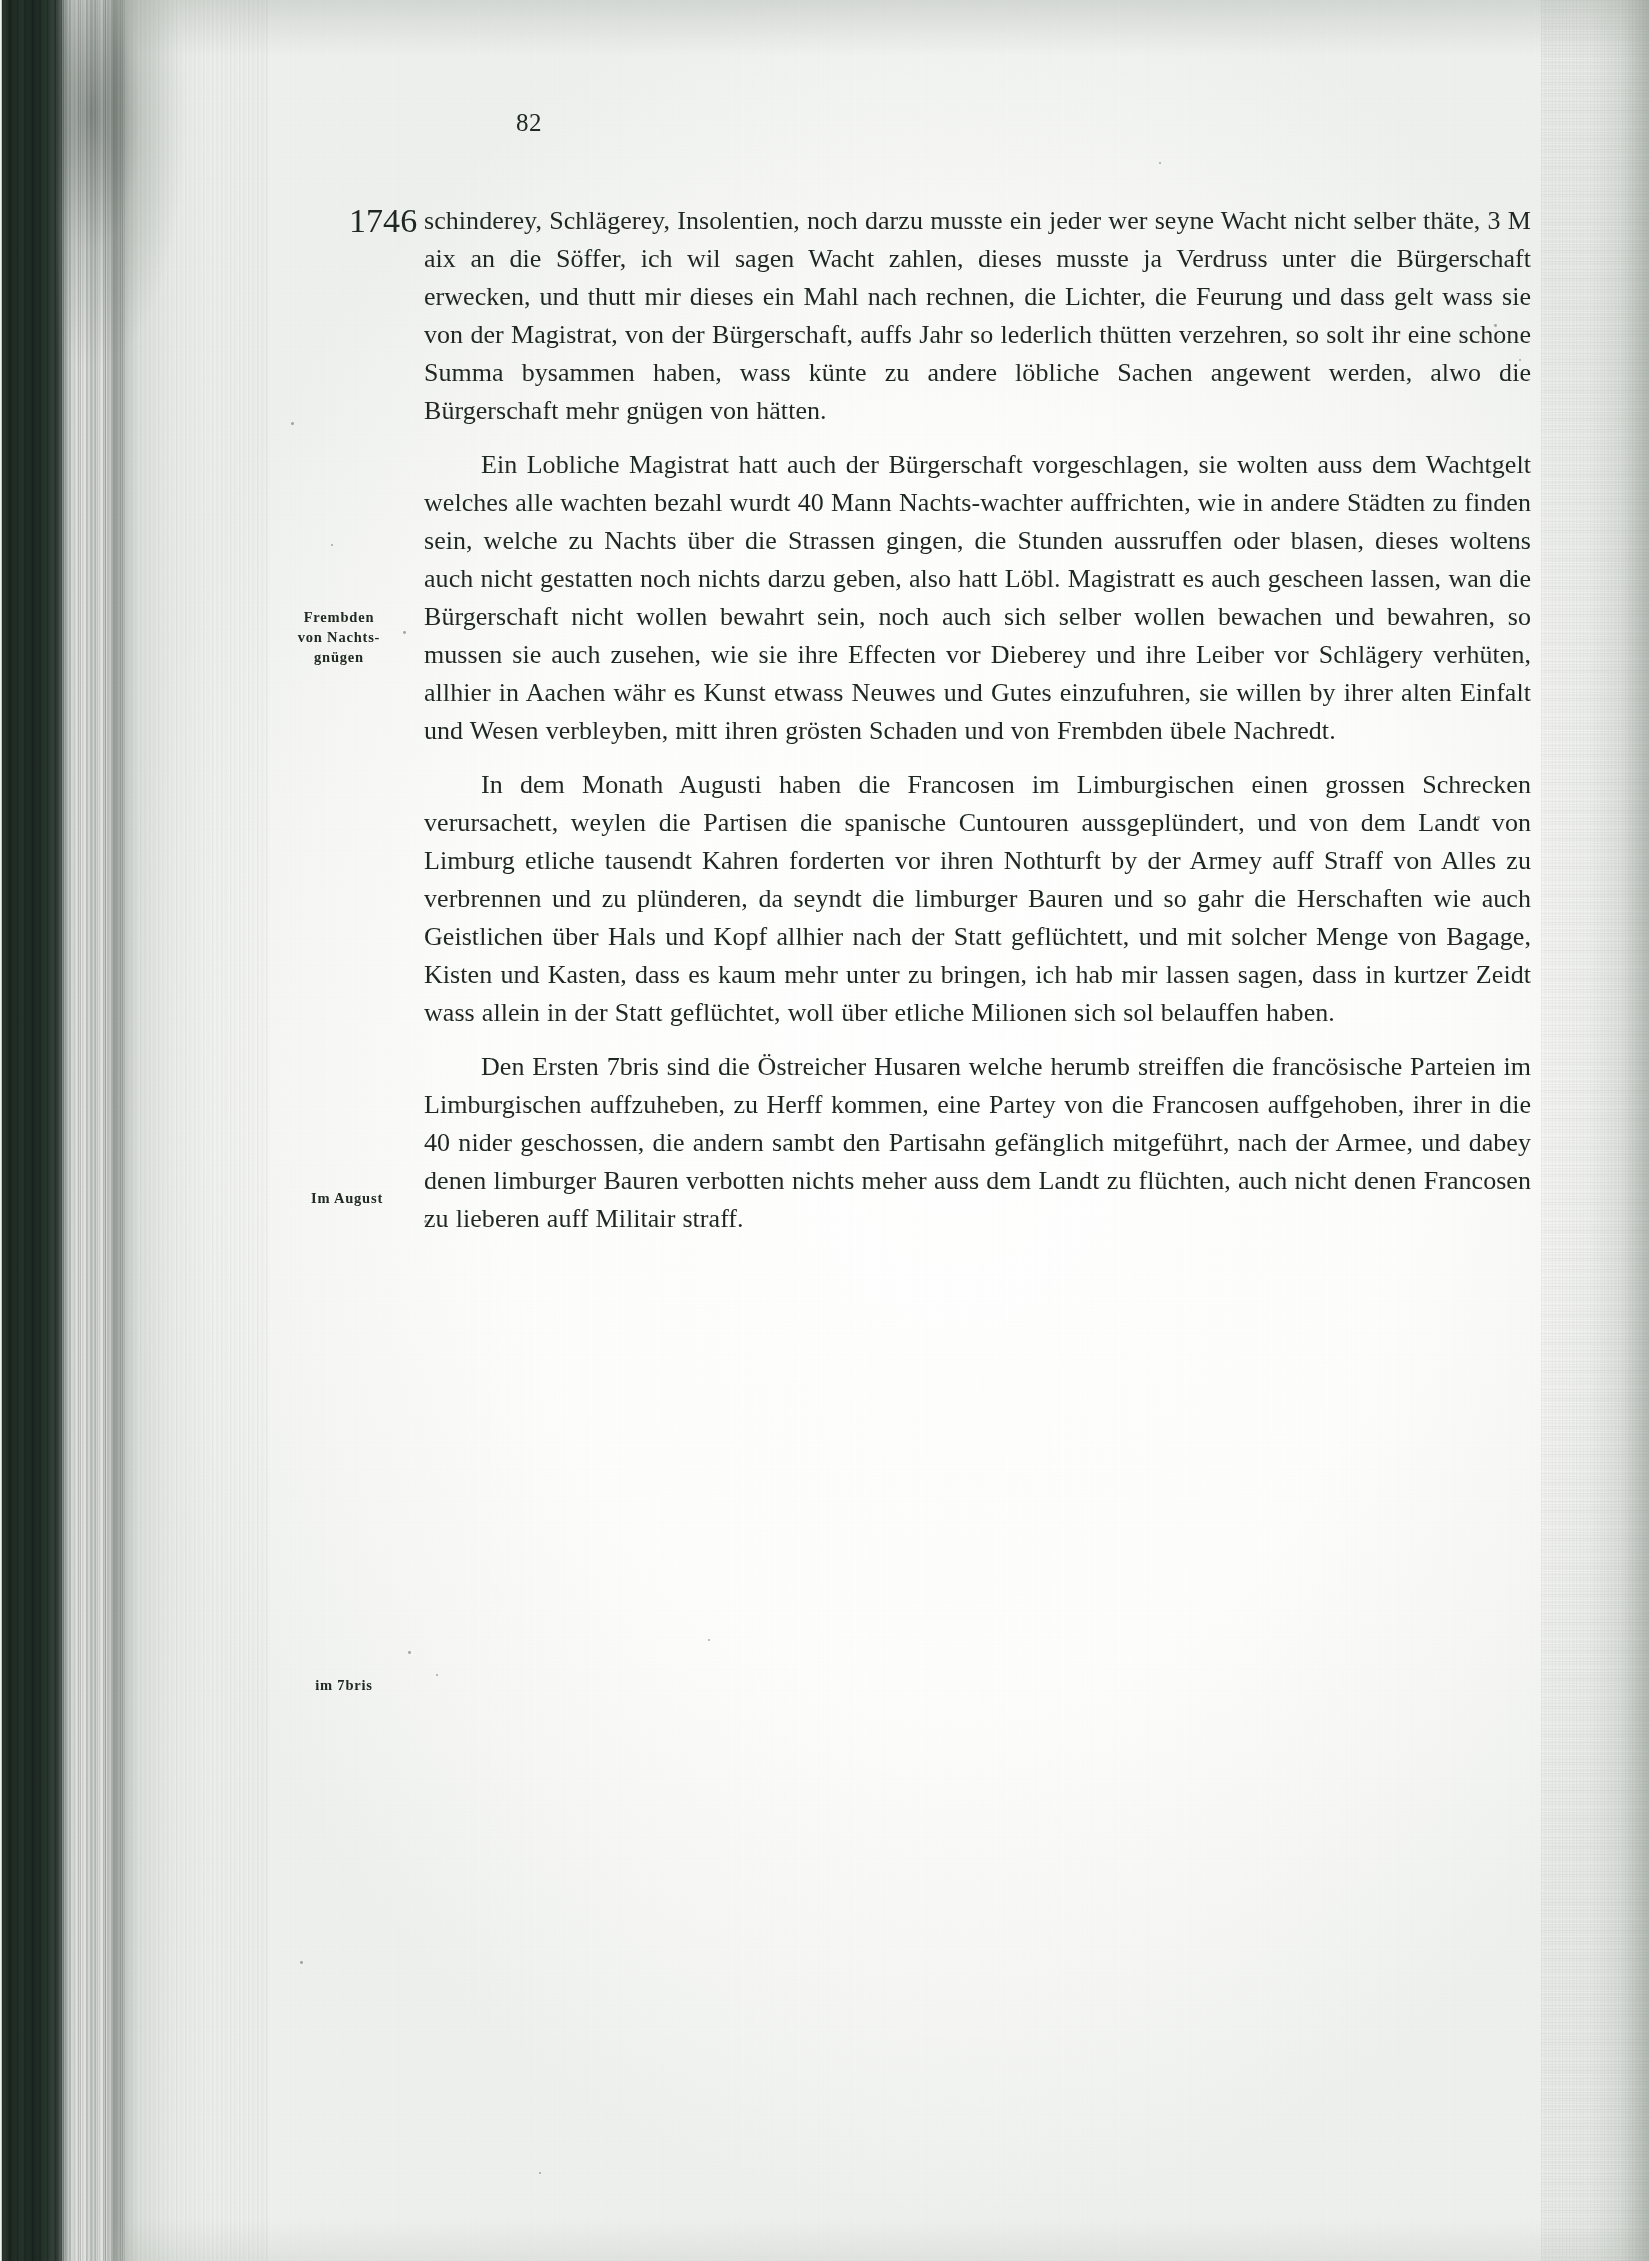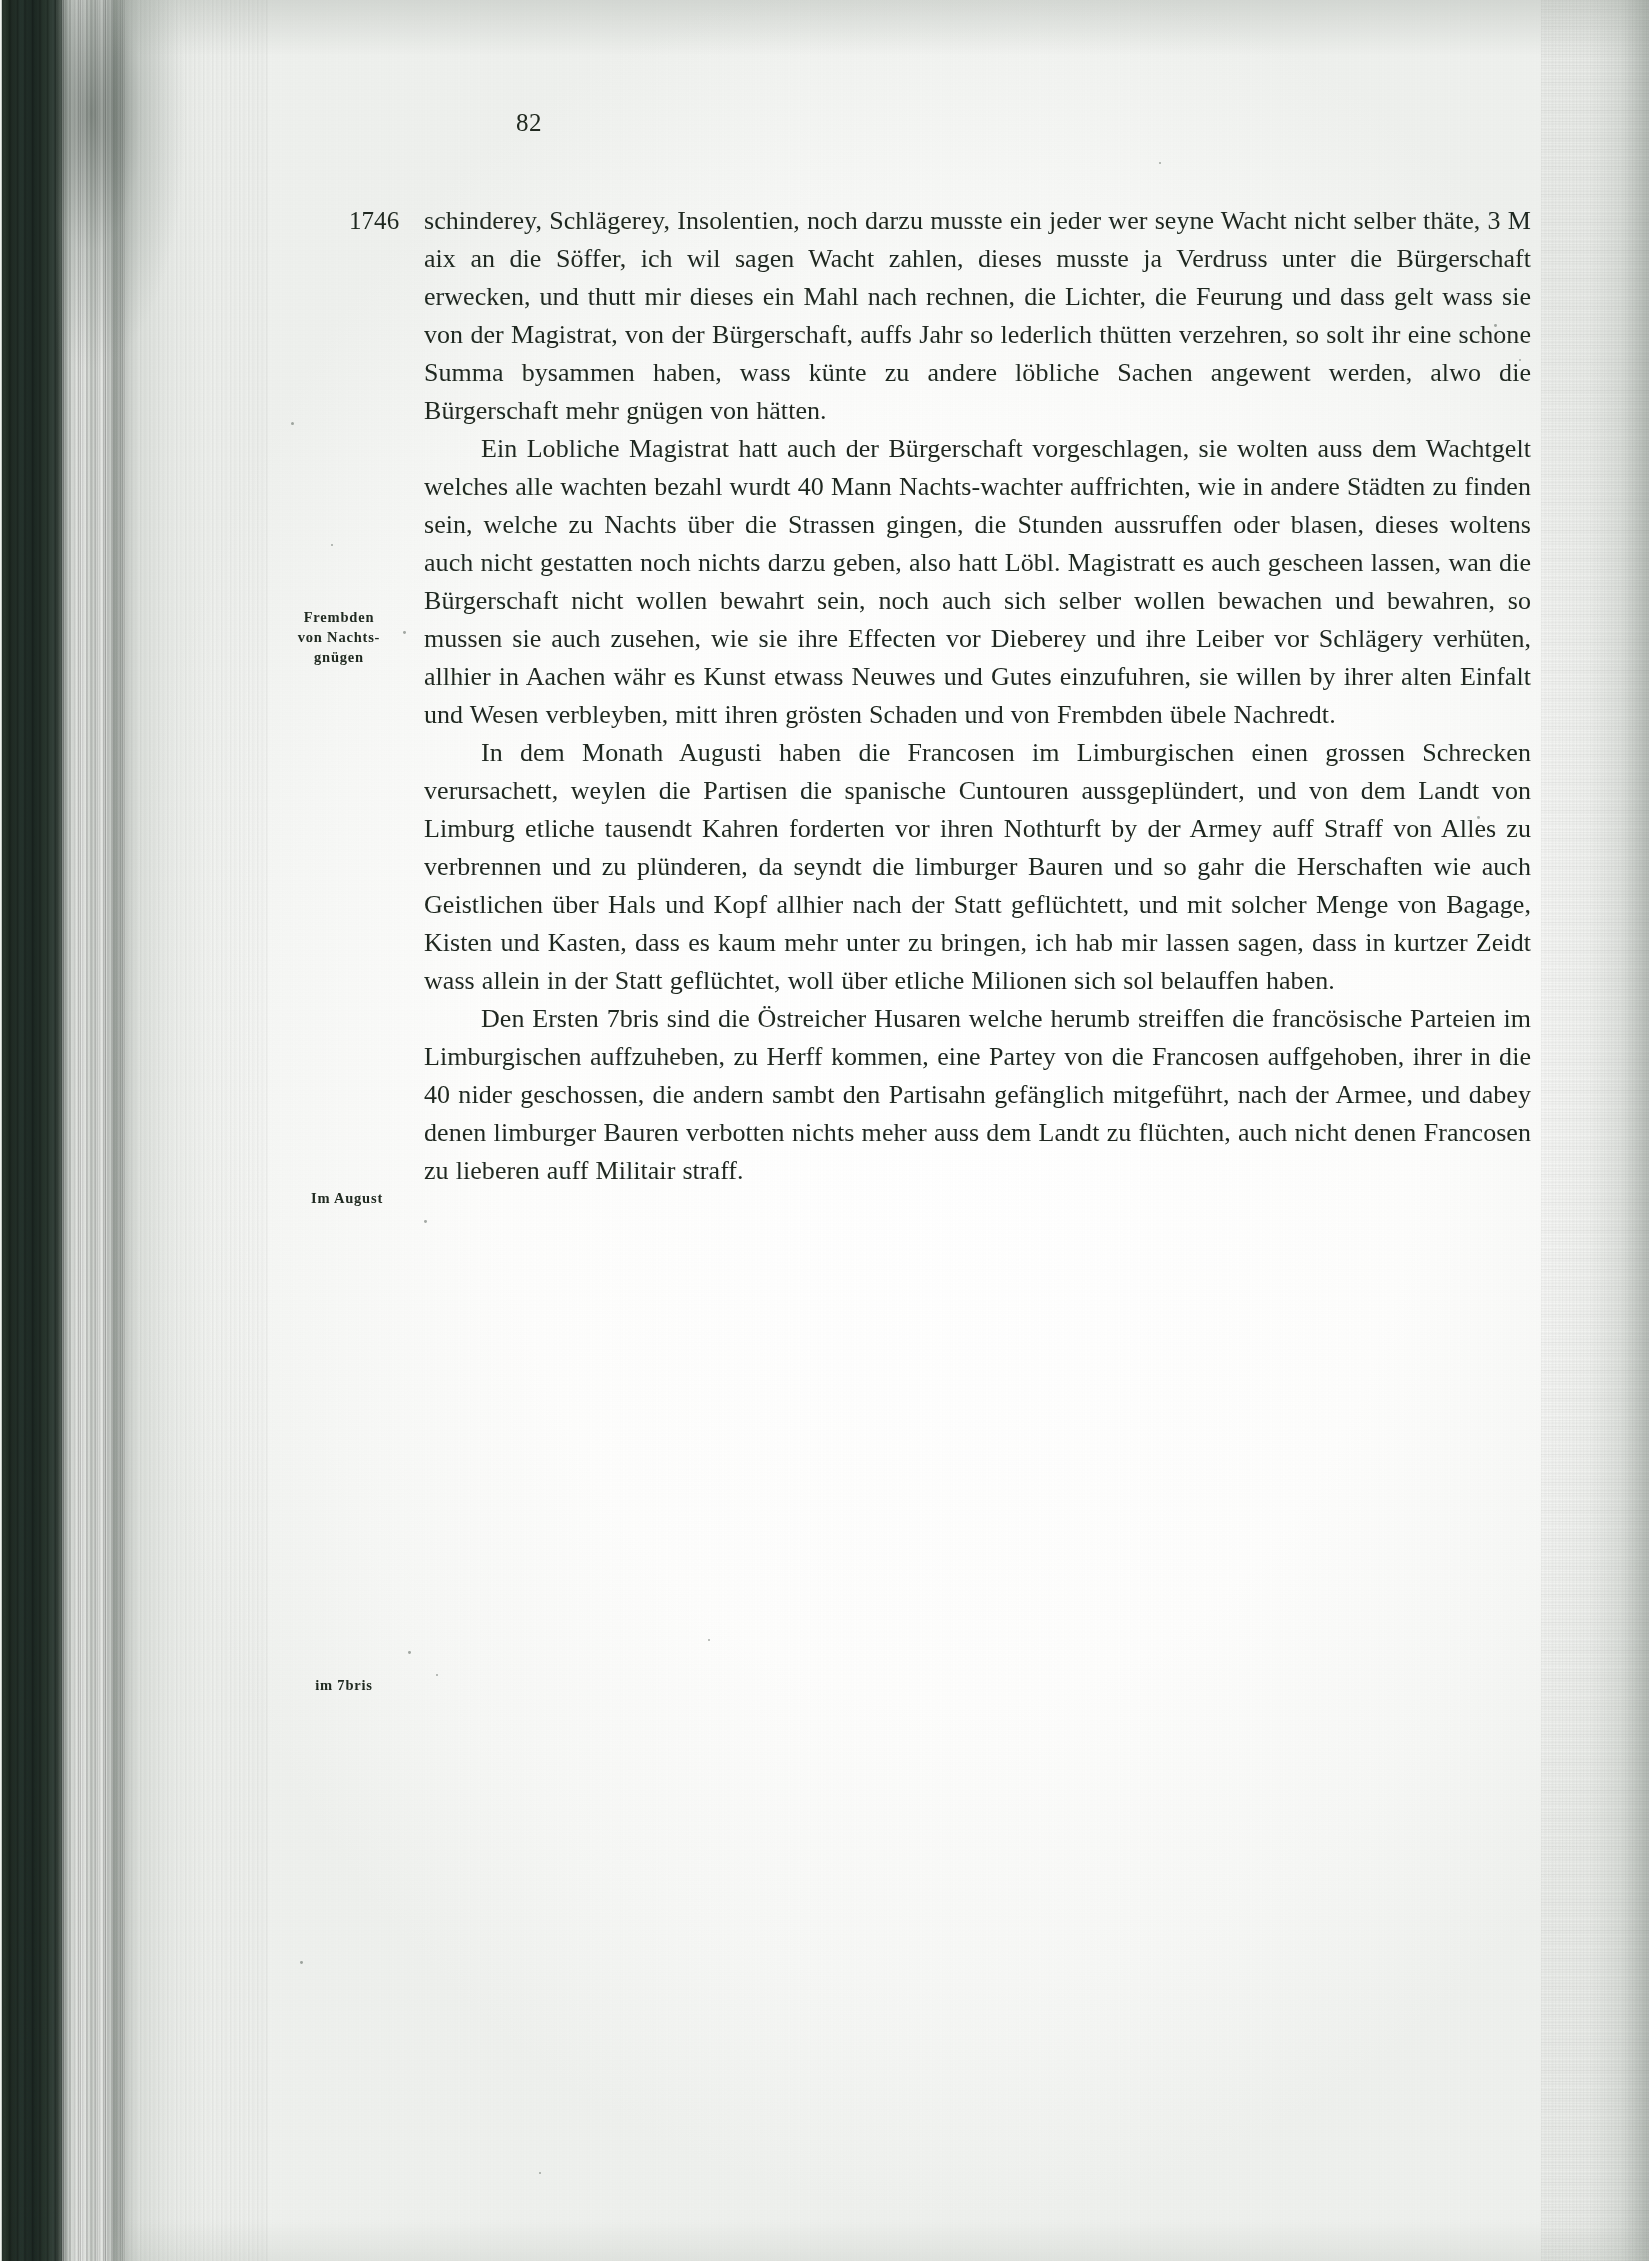--- a/index.html
+++ b/index.html
@@ -177,30 +177,30 @@
     position: relative;
     font-size: 26px;
     line-height: 38px;
     color: #1f2820;
     text-align: justify;
     text-align-last: left;
     letter-spacing: 0.05px;
     word-spacing: 0.5px;
   }
 
-  .para + .para { margin-top: 0; }
+  .para + .para { margin-top: 16px; }
 
   .indent { display: inline-block; width: 57px; }
 
   
   .year {
     position: absolute;
     left: -75px;
     top: 0;
-    font-size: 25px;
+    font-size: 34px;
     line-height: 38px;
     color: #1f2820;
     white-space: nowrap;
   }
 
   
   .sidenote {
     position: absolute;
     width: 164px;
     text-align: center;

